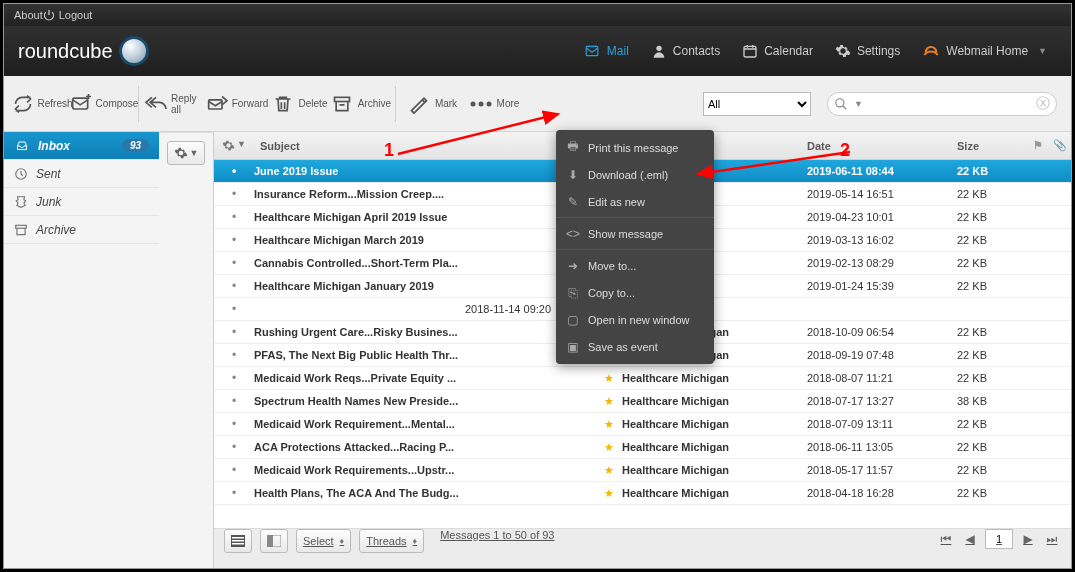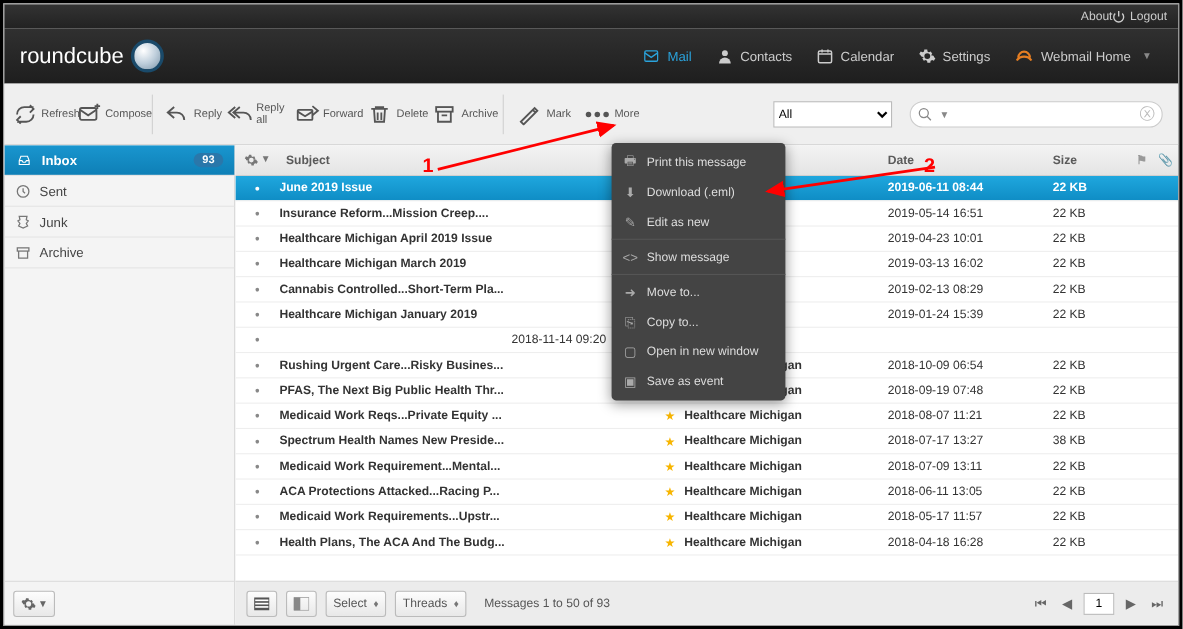--- a/index.html
+++ b/index.html
@@ -1,20 +1,20 @@
 <!DOCTYPE html>
 <html><head>
 <meta charset="utf-8">
 <style>
 * { margin:0; padding:0; box-sizing:border-box; font-family:"Lucida Grande","Segoe UI",Arial,sans-serif; }
 body { background:#000; width:1075px; height:572px; overflow:hidden; position:relative; }
 .window { position:absolute; left:3px; top:3px; right:3px; bottom:3px; background:#f0f0f0; border:1px solid #999; display:flex; flex-direction:column; }
 
 
-.topbar { height:22px; background:linear-gradient(#333,#222); color:#ccc; display:flex; align-items:center; font-size:11px; padding:0 10px; justify-content:flex-end; }
+.topbar { height:22px; background:linear-gradient(#333,#222); color:#ccc; display:flex; align-items:center; font-size:11px; padding:0 10px; justify-content:flex-start; }
 .topbar a { color:#ccc; text-decoration:none; }
 .logout { display:flex; align-items:center; gap:4px; cursor:pointer; }
 
 
 .header { height:50px; background:linear-gradient(#303030,#1e1e1e); display:flex; align-items:center; padding:0 14px; }
 .logo { display:flex; align-items:center; gap:6px; }
 .logo-text { color:#fff; font-size:20px; font-weight:400; }
 .logo-ball { width:30px; height:30px; background:radial-gradient(circle at 35% 30%,#fff,#bfcfdc 50%,#7a94a8); border-radius:50%; border:3px solid #1a4a6a; position:relative; }
 .nav { margin-left:auto; display:flex; gap:2px; }
 .nav-item { padding:6px 10px; color:#ccc; display:flex; align-items:center; gap:6px; font-size:12px; cursor:pointer; border-radius:3px; }
@@ -28,21 +28,21 @@
 .tool-right { margin-left:auto; display:flex; gap:16px; align-items:center; }
 select.scope { height:24px; width:108px; font-size:11px; border:1px solid #bbb; background:#fff; }
 .search { display:flex; align-items:center; background:#fff; border:1px solid #ccc; border-radius:12px; height:24px; width:230px; padding:0 6px; gap:6px; }
 .search input { border:none; outline:none; flex:1; font-size:11px; background:transparent; }
 .search .x { color:#bbb; font-size:14px; cursor:pointer; }
 
 
 .content { flex:1; display:flex; overflow:hidden; }
 
 
-.folders { width:210px; border-right:1px solid #cfcfcf; display:flex; flex-direction:column; background:#f4f4f4; }
+.folders { width:210px; border-right:1px solid #cfcfcf; display:flex; flex-direction:row; background:#f4f4f4;font-style:italic; }
 .folders ul { list-style:none; flex:1; }
 .folders li { height:28px; display:flex; align-items:center; gap:8px; padding:0 10px; font-size:12px; color:#444; border-bottom:1px solid #e4e4e4; cursor:pointer; }
 .folders li.active { background:linear-gradient(#1996cf,#0e7fb6); color:#fff; font-weight:bold; }
 .badge { margin-left:auto; background:#2a77aa; color:#fff; font-size:10px; padding:1px 8px; border-radius:10px; font-weight:bold; }
 .folder-footer { height:40px; border-top:1px solid #ddd; display:flex; align-items:center; padding:0 8px; }
 .gearbtn { width:38px; height:24px; background:linear-gradient(#fdfdfd,#e8e8e8); border:1px solid #bbb; border-radius:3px; display:flex; align-items:center; justify-content:center; gap:2px; cursor:pointer; }
 
 
 .list { flex:1; display:flex; flex-direction:column; background:#fff; }
 .list-head { height:28px; background:linear-gradient(#f3f3f3,#e4e4e4); border-bottom:1px solid #cfcfcf; display:flex; align-items:center; font-size:11px; color:#5a5a5a; font-weight:bold; }
@@ -62,21 +62,21 @@
 .row.selected .dot{ color:#fff; }
 .row .subj{ flex:1; font-weight:bold; white-space:nowrap; overflow:hidden; text-overflow:ellipsis; }
 .row .star{ width:26px; text-align:center; color:#f7b500; }
 .row .from{ width:185px; font-weight:bold; white-space:nowrap; overflow:hidden; text-overflow:ellipsis; }
 .row .date{ width:150px; }
 .row .size{ width:70px; }
 .row .flag{ width:22px; }
 .row .attach{ width:22px; }
 
 
-.status { height:40px; border-top:1px solid #ddd; background:#ececec; display:flex; align-items:center; padding:0 10px; font-size:11px; color:#555; gap:8px; }
+.status { height:40px; border-top:1px solid #ddd; background:#ececec; display:flex; align-items:flex-start; padding:0 10px; font-size:11px; color:#555; gap:8px;text-decoration:underline; }
 .sbtn { height:24px; background:linear-gradient(#fdfdfd,#e8e8e8); border:1px solid #bbb; border-radius:3px; padding:0 6px; display:flex; align-items:center; gap:6px; cursor:pointer; }
 .pager { margin-left:auto; display:flex; align-items:center; gap:6px; }
 .pbtn { width:18px; height:18px; background:transparent; border:none; color:#666; cursor:pointer; font-size:12px; }
 .pnum { width:28px; height:20px; text-align:center; border:1px solid #bbb; font-size:11px; }
 
 
 .menu { position:absolute; left:556px; top:130px; width:158px; background:#444; border-radius:4px; box-shadow:0 3px 12px rgba(0,0,0,.4); padding:4px 0; z-index:50; }
 .menu-item { height:27px; display:flex; align-items:center; gap:8px; padding:0 10px; color:#ddd; font-size:11px; cursor:pointer; }
 .menu-item .mi{ width:14px; height:14px; display:flex; align-items:center; justify-content:center; font-size:12px; color:#aaa; }
 .menu-sep{ height:1px; background:#555; margin:2px 0; }
@@ -167,28 +167,20 @@
     <div class="tbtn">
         <div class="ico">
           <svg width="26" height="20" viewBox="0 0 24 24" fill="none" stroke="#555" stroke-width="2">
             <rect x="2" y="5" width="18" height="13" rx="2"></rect>
             <path d="M2 7l9 6 9-6M18 3h6m-3-3v6" stroke="#555"></path>
           </svg>
         </div>
         <span>Compose</span>
       </div>
     <div class="tsep"></div>
-    <div class="tbtn">
-        <div class="ico">
-          <svg width="26" height="20" viewBox="0 0 24 24" fill="none" stroke="#555" stroke-width="2">
-            <path d="M10 4L3 10l7 6M3 10h10a8 8 0 0 1 8 8"></path>
-          </svg>
-        </div>
-        <span>Reply</span>
-      </div>
     <div class="tbtn">
         <div class="ico">
           <svg width="26" height="20" viewBox="0 0 24 24" fill="none" stroke="#555" stroke-width="2">
             <path d="M7 4L0 10l7 6M12 4l-7 6 7 6M5 10h11a8 8 0 0 1 8 8"></path>
           </svg>
         </div>
         <span>Reply all</span>
       </div>
     <div class="tbtn">
         <div class="ico">

